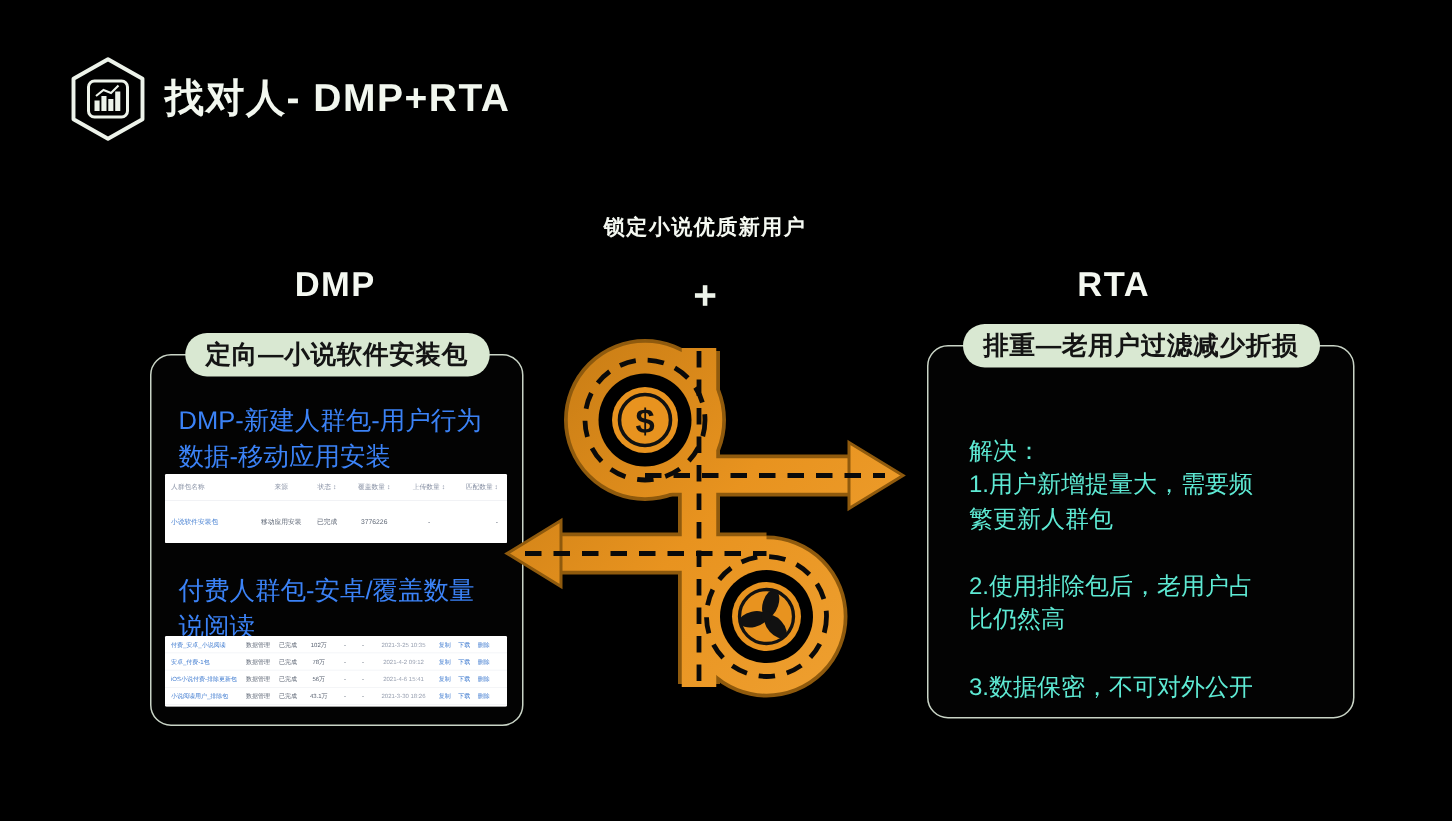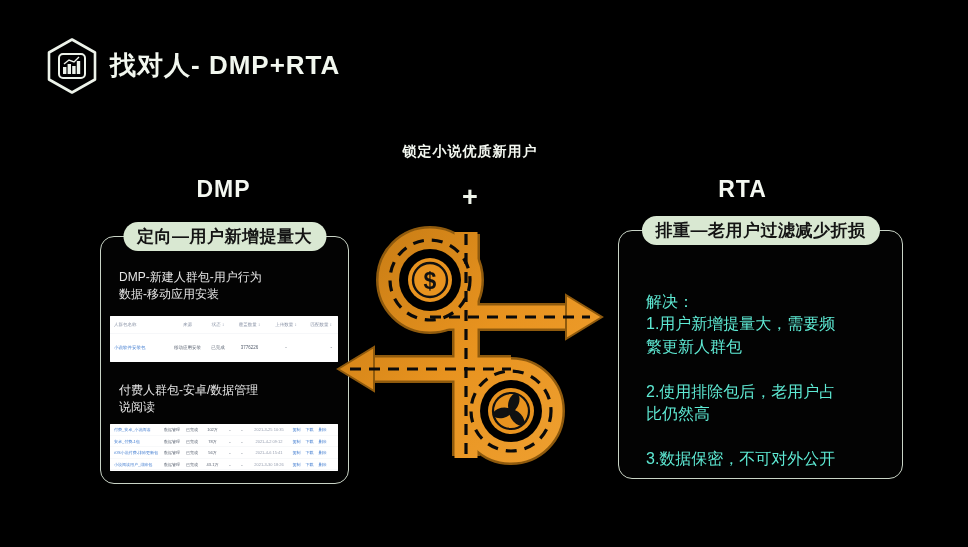--- a/index.html
+++ b/index.html
@@ -19,21 +19,21 @@
                font-weight:bold;color:#f4f8f1;letter-spacing:1px;}
   .col-heading.dmp{left:100px;width:247px;}
   .col-heading.rta{left:618px;width:249px;}
   
   .panel{position:absolute;border:1.5px solid #c9d4c6;border-radius:14px;background:#030303;}
   .panel-left{left:100px;top:236px;width:247px;height:246px;}
   .panel-right{left:618px;top:230px;width:249px;height:247px;padding-left:34px;}
   .pill{position:absolute;left:50%;transform:translateX(-50%);top:-15px;
         background:#d9e8d2;color:#141414;font-size:17px;font-weight:bold;
         padding:3px 14px;border-radius:15px;white-space:nowrap;letter-spacing:0.5px;}
-  .body-text{position:absolute;margin:0;color:#e5e5e5;font-size:12px;line-height:1.42;
+  .body-text{position:absolute;margin:0;color:#3b82f6;font-size:17px;line-height:1.42;
              white-space:pre-line;}
   .lt1{left:18px;top:32px;width:218px;}
   .lt2{left:18px;top:145px;width:218px;}
   .rta-body{left:27px;top:60px;width:205px;font-size:16px;line-height:1.4;color:#5eead4;}
   
   .shot{position:absolute;overflow:hidden;background:#fff;border-radius:1px;}
   .shot-inner{transform:scale(.5);transform-origin:0 0;background:#fff;}
   .shot1{left:9px;top:79px;width:228px;height:46px;}
   .shot1 .shot-inner{width:456px;height:92px;}
   .shot2{left:9px;top:187px;width:228px;height:47px;}
@@ -85,21 +85,21 @@
 
   <div class="page-title">找对人- DMP+RTA</div>
 
   <div class="headline">锁定小说优质新用户</div>
   <div class="plus">+</div>
 
   <div class="col-heading dmp">DMP</div>
   <div class="col-heading rta">RTA</div>
 
   <div class="panel panel-left">
-    <div class="pill">定向—用户新增提量大</div>
+    <div class="pill">定向—小说软件安装包</div>
     <p class="body-text lt1">DMP-新建人群包-用户行为
 数据-移动应用安装</p>
 
     <div class="shot shot1">
       <div class="shot-inner m1">
         <div class="mrow m1-head">
           <span class="mcell m-h c1-0">人群包名称</span>
           <span class="mcell m-h c1-1">来源</span>
           <span class="mcell m-h c1-2">状态 ↕</span>
           <span class="mcell m-h c1-3">覆盖数量 ↕</span>
@@ -110,21 +110,21 @@
           <span class="mcell m-link c1-0">小说软件安装包</span>
           <span class="mcell c1-1">移动应用安装</span>
           <span class="mcell c1-2">已完成</span>
           <span class="mcell c1-3">3776226</span>
           <span class="mcell c1-4">-</span>
           <span class="mcell c1-5">-</span>
         </div>
       </div>
     </div>
 
-    <p class="body-text lt2">付费人群包-安卓/数据管理
+    <p class="body-text lt2">付费人群包-安卓/覆盖数量
 说阅读</p>
 
     <div class="shot shot2">
       <div class="shot-inner m2">
         <div class="mrow m2-row">
           <span class="mcell m-link c2-0">付费_安卓_小说阅读</span>
           <span class="mcell c2-1">数据管理</span>
           <span class="mcell c2-2">已完成</span>
           <span class="mcell c2-3">102万</span>
           <span class="mcell c2-4">-</span>

